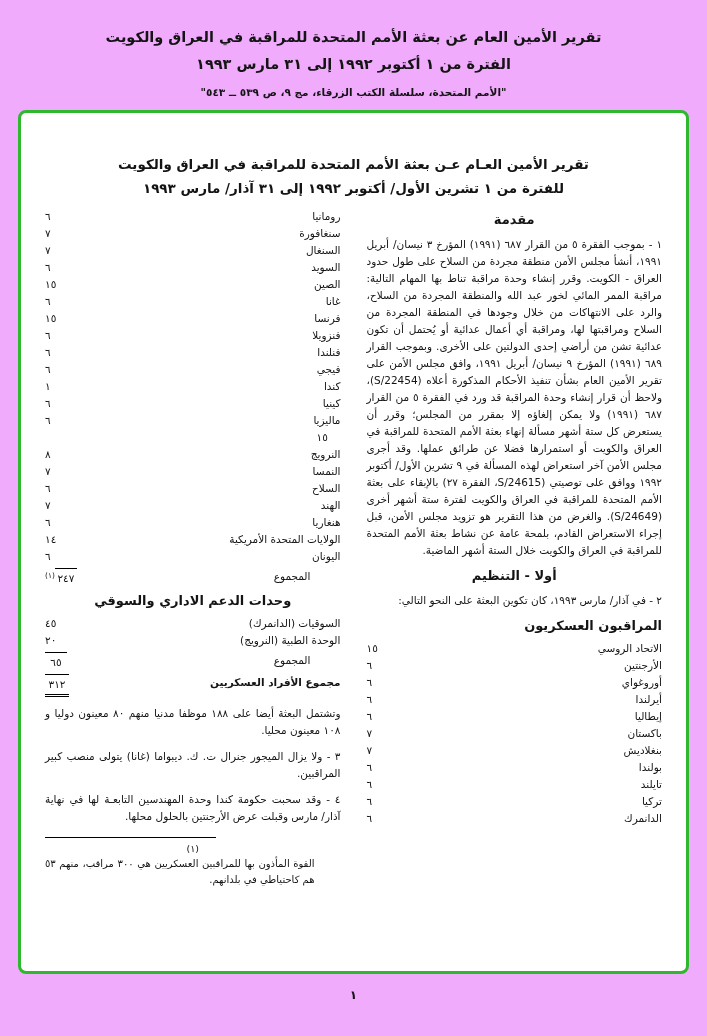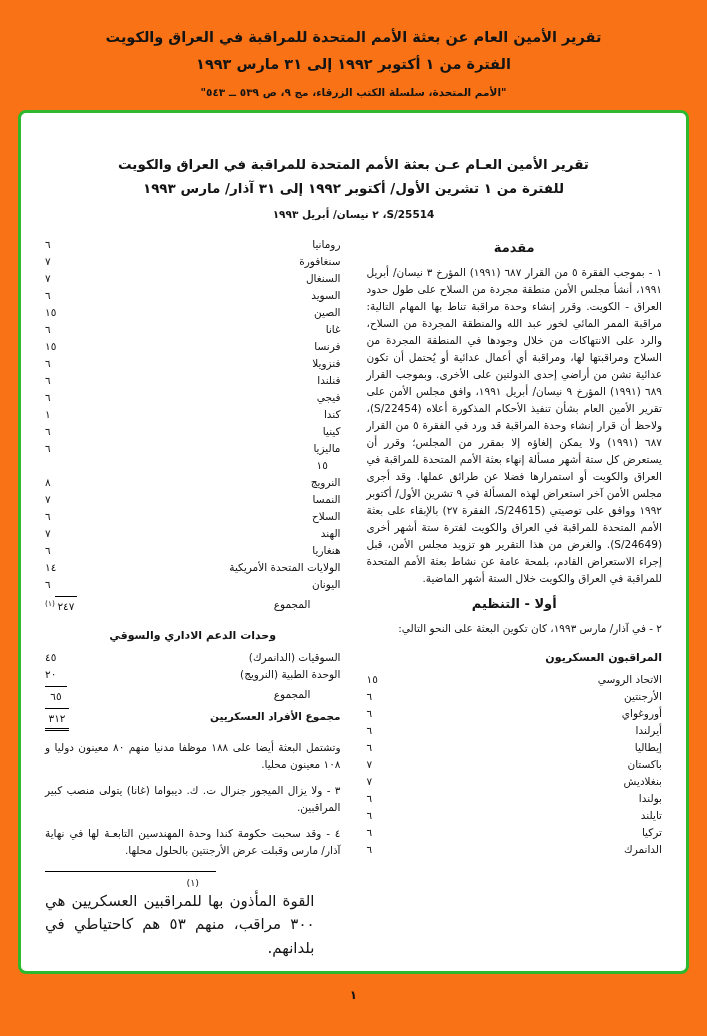--- a/index.html
+++ b/index.html
@@ -2,21 +2,21 @@
 <html lang="ar" dir="rtl"><head>
 <meta charset="utf-8">
 <style>
   * { margin:0; padding:0; box-sizing:border-box; }
   html,body { background:#ffffff; }
   body {
     width:707px; height:1036px;
     font-family:"DejaVu Sans", sans-serif;
     color:#141414; direction:rtl; overflow:hidden;
   }
-  .page { position:relative; width:707px; height:1036px; background:#f97316; }
+  .page { position:relative; width:707px; height:1036px; background:#f0abfc; }
 
   
   .top-header { text-align:center; padding-top:26px; }
   .top-title { font-size:14.5px; font-weight:bold; line-height:1.55; }
   .top-title + .top-title { margin-top:5px; }
   .top-source { font-size:10.5px; font-weight:bold; margin-top:10px; }
 
   
   .doc-frame {
     margin:12px 18px 0;
@@ -28,62 +28,61 @@
     background:#fff;
   }
 
   .doc-title { text-align:center; font-weight:bold; font-size:13.5px; line-height:1.75; margin:4px 30px 8px; }
   .doc-symbol { text-align:center; font-size:10.5px; font-weight:bold; margin-bottom:16px; }
 
   .columns { display:flex; gap:26px; align-items:flex-start; }
   .col { flex:1; min-width:0; }
 
   .heading-center { text-align:center; font-weight:bold; font-size:13px; margin:4px 0 9px; }
-  .subheading { text-align:center; font-weight:bold; font-size:11px; margin:14px 0 7px; }
+  .subheading { text-align:center; font-weight:bold; font-size:13px; margin:6px 0 7px; }
   .para { font-size:10.5px; text-align:justify; line-height:1.62; margin-bottom:9px; }
 
   .row { display:flex; justify-content:space-between; align-items:flex-start; font-size:10.5px; line-height:1.62; }
   .row .name { padding-left:8px; }
   .row .val { min-width:24px; text-align:left; white-space:nowrap; }
   .total-row { margin-top:3px; }
   .total-row .name { margin-right:30px; }
   .grand-row { margin-top:3px; }
   .grand-row .name { font-weight:bold; }
   .total-val { border-top:1px solid #000; padding-top:1px; display:inline-block; min-width:22px; text-align:center; }
   .grand-val { border-top:1px solid #000; border-bottom:3px double #000; padding:1px 0; display:inline-block; min-width:24px; text-align:center; }
   sup { font-size:7.5px; vertical-align:super; }
 
   .body-paras { margin-top:8px; }
 
   .footnote { margin-top:12px; }
   .footnote-rule { width:58%; border-top:1px solid #000; margin-left:auto; margin-right:0; margin-bottom:5px; }
   .footnote-rule.left { margin-right:auto; margin-left:0; }
   .footnote-marker { text-align:center; font-size:9.5px; margin-bottom:2px; }
-  .footnote-text { font-size:15px; text-align:justify; line-height:1.55; padding-right:26px; }
+  .footnote-text { font-size:10px; text-align:justify; line-height:1.55; padding-right:26px; }
 
   .page-num { text-align:center; font-size:12px; font-weight:bold; margin-top:14px; }
 </style>
 </head>
 <body>
 
 <div class="page">
 
   <header class="top-header">
     <div class="top-title">تقرير الأمين العام عن بعثة الأمم المتحدة للمراقبة في العراق والكويت</div>
     <div class="top-title">الفترة من ١ أكتوبر ١٩٩٢ إلى ٣١ مارس ١٩٩٣</div>
     <div class="top-source">"الأمم المتحدة، سلسلة الكتب الزرقاء، مج ٩، ص ٥٣٩ ــ ٥٤٣"</div>
   </header>
 
   <div class="doc-frame">
 
     <div class="doc-title">
       <span>تقرير الأمين العـام عـن بعثة الأمم المتحدة للمراقبة في العراق والكويت</span><br>
       <span>للفترة من ١ تشرين الأول/ أكتوبر ١٩٩٢ إلى ٣١ آذار/ مارس ١٩٩٣</span>
     </div>
-    <div class="doc-symbol">S/25514، ٢ نيسان/ أبريل ١٩٩٣</div>
 
     <div class="columns">
 
       <section class="col">
         <h3 class="heading-center">مقدمة</h3>
         <p class="para">١ - بموجب الفقرة ٥ من القرار ٦٨٧ (١٩٩١) المؤرخ ٣ نيسان/ أبريل ١٩٩١، أنشأ مجلس الأمن منطقة مجردة من السلاح على طول حدود العراق - الكويت. وقرر إنشاء وحدة مراقبة تناط بها المهام التالية: مراقبة الممر المائي لخور عبد الله والمنطقة المجردة من السلاح، والرد على الانتهاكات من خلال وجودها في المنطقة المجردة من السلاح ومراقبتها لها، ومراقبة أي أعمال عدائية أو يُحتمل أن تكون عدائية تشن من أراضي إحدى الدولتين على الأخرى. وبموجب القرار ٦٨٩ (١٩٩١) المؤرخ ٩ نيسان/ أبريل ١٩٩١، وافق مجلس الأمن على تقرير الأمين العام بشأن تنفيذ الأحكام المذكورة أعلاه (S/22454)، ولاحظ أن قرار إنشاء وحدة المراقبة قد ورد في الفقرة ٥ من القرار ٦٨٧ (١٩٩١) ولا يمكن إلغاؤه إلا بمقرر من المجلس؛ وقرر أن يستعرض كل ستة أشهر مسألة إنهاء بعثة الأمم المتحدة للمراقبة في العراق والكويت أو استمرارها فضلا عن طرائق عملها. وقد أجرى مجلس الأمن آخر استعراض لهذه المسألة في ٩ تشرين الأول/ أكتوبر ١٩٩٢ ووافق على توصيتي (S/24615، الفقرة ٢٧) بالإبقاء على بعثة الأمم المتحدة للمراقبة في العراق والكويت لفترة ستة أشهر أخرى (S/24649). والغرض من هذا التقرير هو تزويد مجلس الأمن، قبل إجراء الاستعراض القادم، بلمحة عامة عن نشاط بعثة الأمم المتحدة للمراقبة في العراق والكويت خلال الستة أشهر الماضية.</p>
 
         <h3 class="heading-center">أولا - التنظيم</h3>
         <p class="para">٢ - في آذار/ مارس ١٩٩٣، كان تكوين البعثة على النحو التالي:</p>
 

